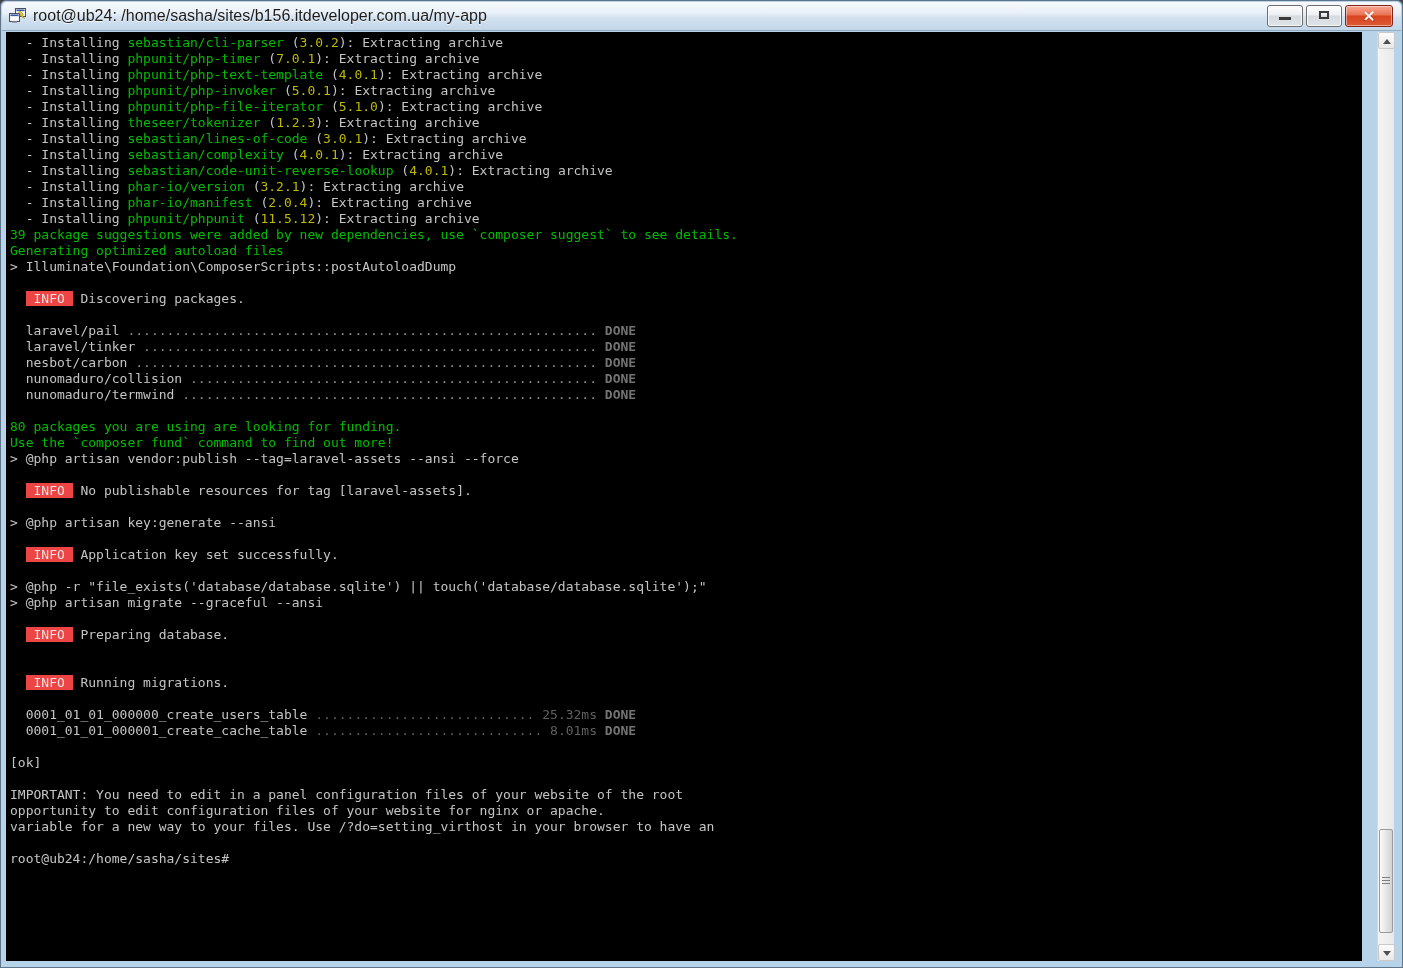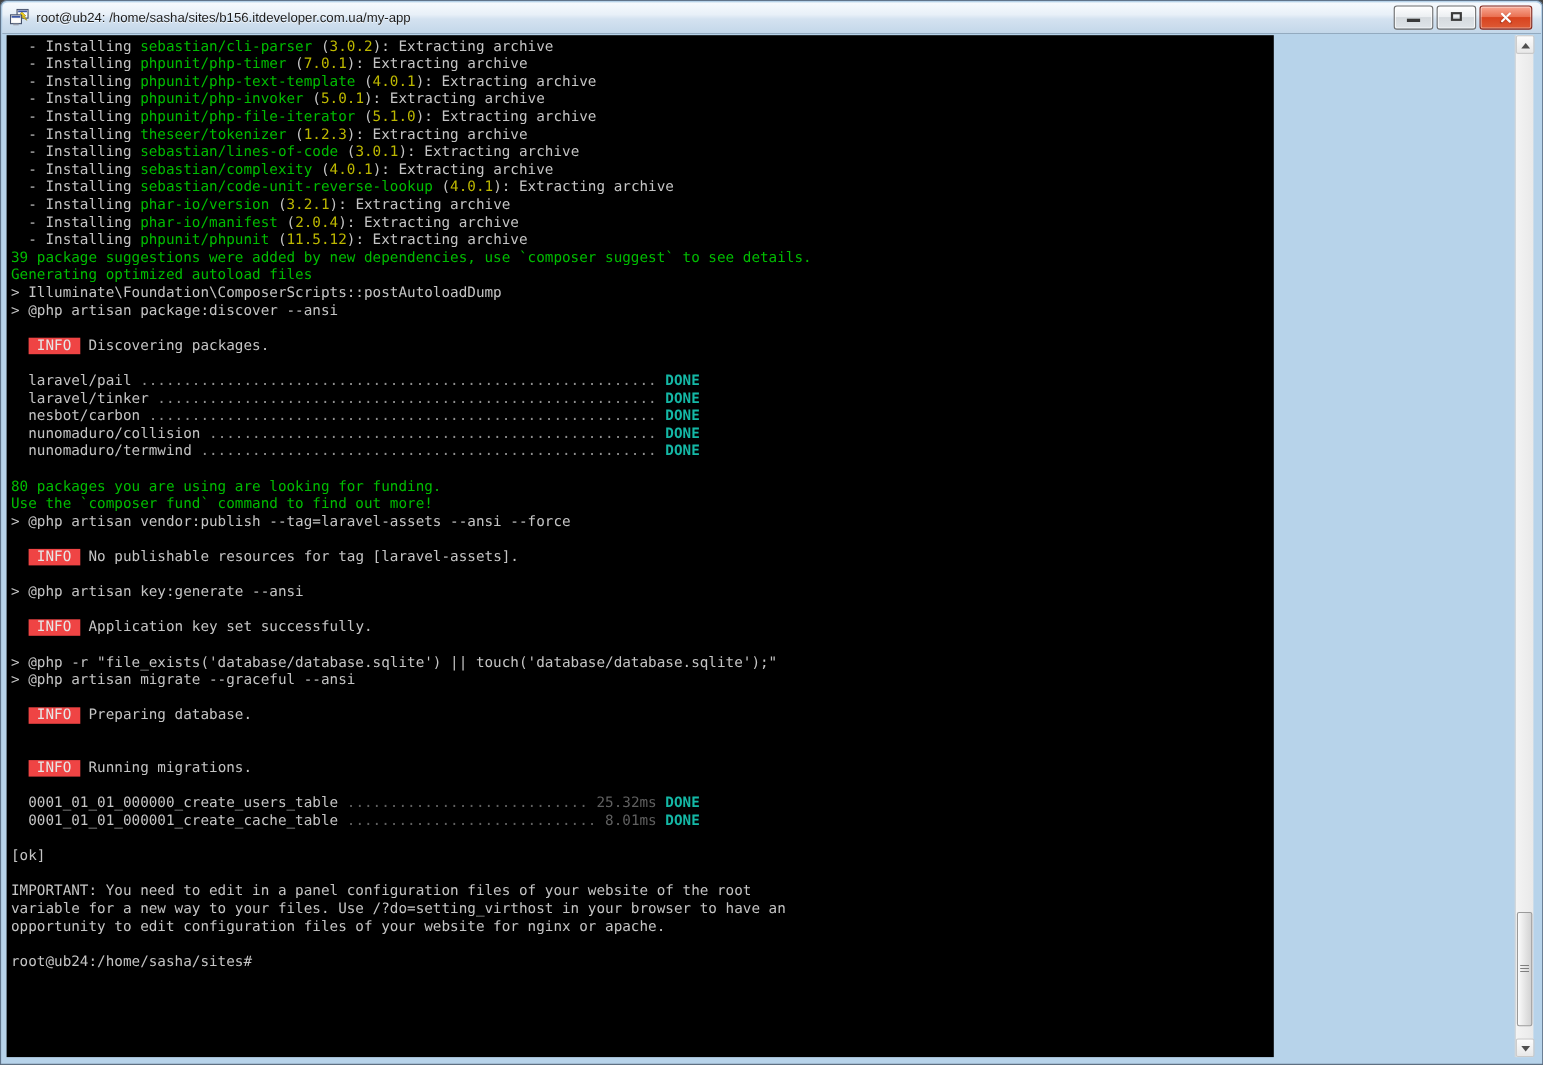--- a/index.html
+++ b/index.html
@@ -4,44 +4,44 @@
 <style>
   html,body{margin:0;padding:0;background:#444;}
   body{width:1403px;height:968px;position:relative;font-family:"Liberation Sans",sans-serif;overflow:hidden;}
   .window{position:absolute;inset:0;background:#b7d3ea;border:1px solid #60748a;border-radius:6px 6px 0 0;box-sizing:border-box;}
   
   .titlebar{position:absolute;top:1px;left:1px;right:1px;height:29px;display:flex;align-items:center;
     padding:0 8px 0 7px;box-sizing:border-box;border-radius:5px 5px 0 0;
     background:linear-gradient(#f7fafd 0%,#e8f0f8 40%,#d4e2f0 55%,#c3d7e9 100%);
     border-bottom:1px solid #93aabf;}
   .app-icon{width:18px;height:16px;flex:0 0 auto;}
-  .title-text{font-size:12px;color:#1b1b1b;margin-left:6px;flex:1;white-space:nowrap;overflow:hidden;
+  .title-text{font-size:16px;color:#1b1b1b;margin-left:6px;flex:1;white-space:nowrap;overflow:hidden;
     text-shadow:0 1px 0 rgba(255,255,255,.8);}
   .controls{display:flex;gap:3px;}
   .wbtn{width:34px;height:20px;border:1px solid #6e6e6e;border-radius:3px;position:relative;cursor:default;
     background:linear-gradient(#ffffff,#eceff2 45%,#d5dade 50%,#dfe4e8 100%);
     box-shadow:inset 0 0 0 1px rgba(255,255,255,.75);}
   .wbtn.close{width:46px;border-color:#84251a;
     background:linear-gradient(#f8a893 0%,#ea7254 45%,#d8431f 50%,#dd5a35 100%);
     box-shadow:inset 0 0 0 1px rgba(255,255,255,.45);}
   .glyph-min{position:absolute;left:50%;top:11px;width:12px;height:3px;margin-left:-6px;background:#3a3a3a;}
   .glyph-max{position:absolute;left:50%;top:5px;width:10px;height:8px;margin-left:-5px;
     border:2px solid #3a3a3a;box-sizing:border-box;}
   .glyph-close{position:absolute;left:50%;top:50%;width:14px;height:14px;margin:-7px 0 0 -7px;}
   .glyph-close::before,.glyph-close::after{content:"";position:absolute;left:6px;top:1px;width:2.4px;height:12px;
     background:#fff;border-radius:1px;box-shadow:0 1px 1px rgba(90,10,0,.55);}
   .glyph-close::before{transform:rotate(45deg);}
   .glyph-close::after{transform:rotate(-45deg);}
   
-  .terminal{position:absolute;top:31px;left:5px;width:1152px;bottom:6px;background:#000;
+  .terminal{position:absolute;top:31px;left:5px;width:1356px;bottom:6px;background:#000;
     padding:3px 0 0 4px;box-sizing:border-box;overflow:hidden;}
   .tl{white-space:pre;font:13px/16px "DejaVu Sans Mono",monospace;color:#c4c4c4;}
   .tl .g{color:#00bc00;}           
   .tl .y{color:#bdb800;}           
-  .tl .D{color:#14b8a6;font-weight:bold;} 
+  .tl .D{color:#737373;font-weight:bold;} 
   .tl .d{color:#606060;}           
   .tl .dd{color:#8f8f8f;}          
   .tl .b{background:#ef4444;color:#e6e6e6;} 
   
   .scrollbar{position:absolute;top:31px;right:8px;width:17px;bottom:6px;
     background:linear-gradient(90deg,#f4f4f4,#e9e9e9);border-left:1px solid #d8d8d8;box-sizing:border-box;}
   .sb-btn{position:absolute;left:0;width:17px;height:17px;background:linear-gradient(#fcfcfc,#e8e8e8);
     border:1px solid #c9c9c9;border-radius:2px;box-sizing:border-box;}
   .sb-btn.up{top:0;}
   .sb-btn.down{bottom:0;}
@@ -93,21 +93,20 @@
       <div class="tl"><span>  - Installing </span><span class="g">theseer/tokenizer</span><span> (</span><span class="y">1.2.3</span><span>): Extracting archive</span></div>
       <div class="tl"><span>  - Installing </span><span class="g">sebastian/lines-of-code</span><span> (</span><span class="y">3.0.1</span><span>): Extracting archive</span></div>
       <div class="tl"><span>  - Installing </span><span class="g">sebastian/complexity</span><span> (</span><span class="y">4.0.1</span><span>): Extracting archive</span></div>
       <div class="tl"><span>  - Installing </span><span class="g">sebastian/code-unit-reverse-lookup</span><span> (</span><span class="y">4.0.1</span><span>): Extracting archive</span></div>
       <div class="tl"><span>  - Installing </span><span class="g">phar-io/version</span><span> (</span><span class="y">3.2.1</span><span>): Extracting archive</span></div>
       <div class="tl"><span>  - Installing </span><span class="g">phar-io/manifest</span><span> (</span><span class="y">2.0.4</span><span>): Extracting archive</span></div>
       <div class="tl"><span>  - Installing </span><span class="g">phpunit/phpunit</span><span> (</span><span class="y">11.5.12</span><span>): Extracting archive</span></div>
       <div class="tl"><span class="g">39 package suggestions were added by new dependencies, use `composer suggest` to see details.</span></div>
       <div class="tl"><span class="g">Generating optimized autoload files</span></div>
       <div class="tl"><span>&gt; Illuminate\Foundation\ComposerScripts::postAutoloadDump</span></div>
-      <div class="tl"><span>&gt; @php artisan package:discover --ansi</span></div>
       <div class="tl"> </div>
       <div class="tl"><span>  </span><span class="b"> INFO </span><span> Discovering packages.</span></div>
       <div class="tl"> </div>
       <div class="tl"><span>  laravel/pail </span><span class="dd">............................................................</span><span> </span><span class="D">DONE</span></div>
       <div class="tl"><span>  laravel/tinker </span><span class="dd">..........................................................</span><span> </span><span class="D">DONE</span></div>
       <div class="tl"><span>  nesbot/carbon </span><span class="dd">...........................................................</span><span> </span><span class="D">DONE</span></div>
       <div class="tl"><span>  nunomaduro/collision </span><span class="dd">....................................................</span><span> </span><span class="D">DONE</span></div>
       <div class="tl"><span>  nunomaduro/termwind </span><span class="dd">.....................................................</span><span> </span><span class="D">DONE</span></div>
       <div class="tl"> </div>
       <div class="tl"><span class="g">80 packages you are using are looking for funding.</span></div>
@@ -127,22 +126,22 @@
       <div class="tl"> </div>
       <div class="tl"> </div>
       <div class="tl"><span>  </span><span class="b"> INFO </span><span> Running migrations.</span></div>
       <div class="tl"> </div>
       <div class="tl"><span>  0001_01_01_000000_create_users_table </span><span class="d">............................ 25.32ms</span><span> </span><span class="D">DONE</span></div>
       <div class="tl"><span>  0001_01_01_000001_create_cache_table </span><span class="d">............................. 8.01ms</span><span> </span><span class="D">DONE</span></div>
       <div class="tl"> </div>
       <div class="tl"><span>[ok]</span></div>
       <div class="tl"> </div>
       <div class="tl"><span>IMPORTANT: You need to edit in a panel configuration files of your website of the root</span></div>
+      <div class="tl"><span>opportunity to edit configuration files of your website for nginx or apache.</span></div>
       <div class="tl"><span>variable for a new way to your files. Use /?do=setting_virthost in your browser to have an</span></div>
-      <div class="tl"><span>opportunity to edit configuration files of your website for nginx or apache.</span></div>
       <div class="tl"> </div>
       <div class="tl"><span>root@ub24:/home/sasha/sites#</span></div>
     </div>
 
   <div class="scrollbar">
     <div class="sb-btn up">
       <span class="tri-up"></span>
     </div>
     <div class="sb-thumb">
       <span class="sb-grip"></span>

